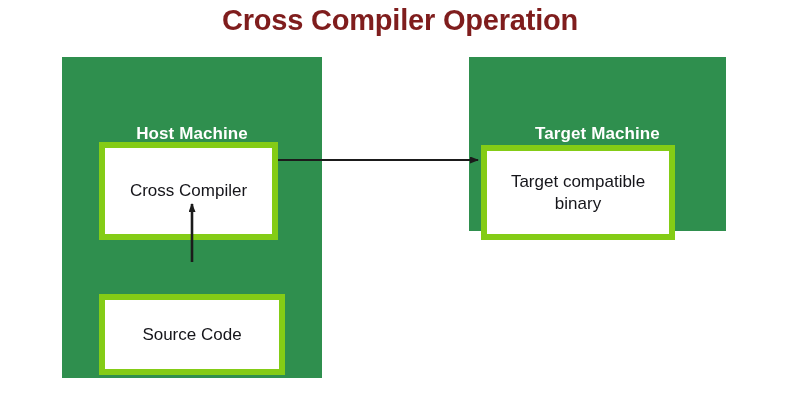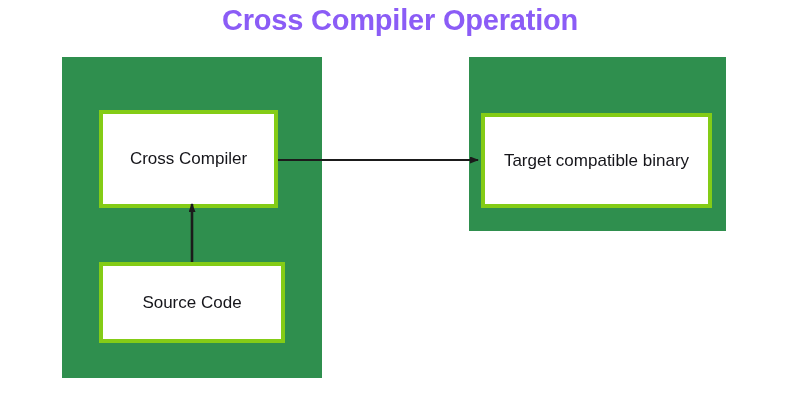--- a/index.html
+++ b/index.html
@@ -21,71 +21,72 @@
     background: #ffffff;
   }
   .title {
     position: absolute;
     left: 0;
     top: 4px;
     width: 800px;
     text-align: center;
     font-size: 29px;
     font-weight: bold;
-    color: #8b5cf6;
+    color: #7f1d1d;
     letter-spacing: -0.2px;
   }
   .machine-box {
     position: absolute;
     background: #2f8f4e;
     box-sizing: border-box;
   }
   .machine-label {
     position: absolute;
     left: 0;
     width: 100%;
     text-align: center;
     color: #ffffff;
     font-size: 17px;
     font-weight: bold;
     letter-spacing: 0.1px;
   }
   .inner-box {
     position: absolute;
     background: #ffffff;
-    border: 4px solid #84cc16;
+    border: 6px solid #84cc16;
     box-sizing: border-box;
     display: flex;
     align-items: center;
     justify-content: center;
     text-align: center;
     color: #15151a;
     font-size: 17px;
     line-height: 1.25;
     padding: 20px 6px;
+    margin-top: 32px;
   }
   .arrow-svg {
     position: absolute;
     left: 0;
     top: 0;
     width: 800px;
     height: 400px;
     pointer-events: none;
     overflow: visible;
   }
 
   
   #host-machine-box   { left: 62px;  top: 57px;  width: 260px; height: 321px; }
   #host-machine-label { top: 67px; }
   #cross-compiler-box { left: 99px;  top: 110px; width: 179px; height: 98px; }
   #source-code-box    { left: 99px;  top: 262px; width: 186px; height: 81px; }
 
   #target-machine-box   { left: 469px; top: 57px; width: 257px; height: 174px; }
   #target-machine-label { top: 67px; }
-  #target-binary-box    { left: 481px; top: 113px; width: 231px; height: 95px; }
+  #target-binary-box    { left: 481px; top: 113px; width: 194px; height: 95px; }
 </style>
 </head>
 <body>
 
 <div id="canvas">
 
   <div class="title">Cross Compiler Operation</div>
 
   <div class="machine-box" id="host-machine-box">
     <div class="machine-label" id="host-machine-label">Host Machine</div>

